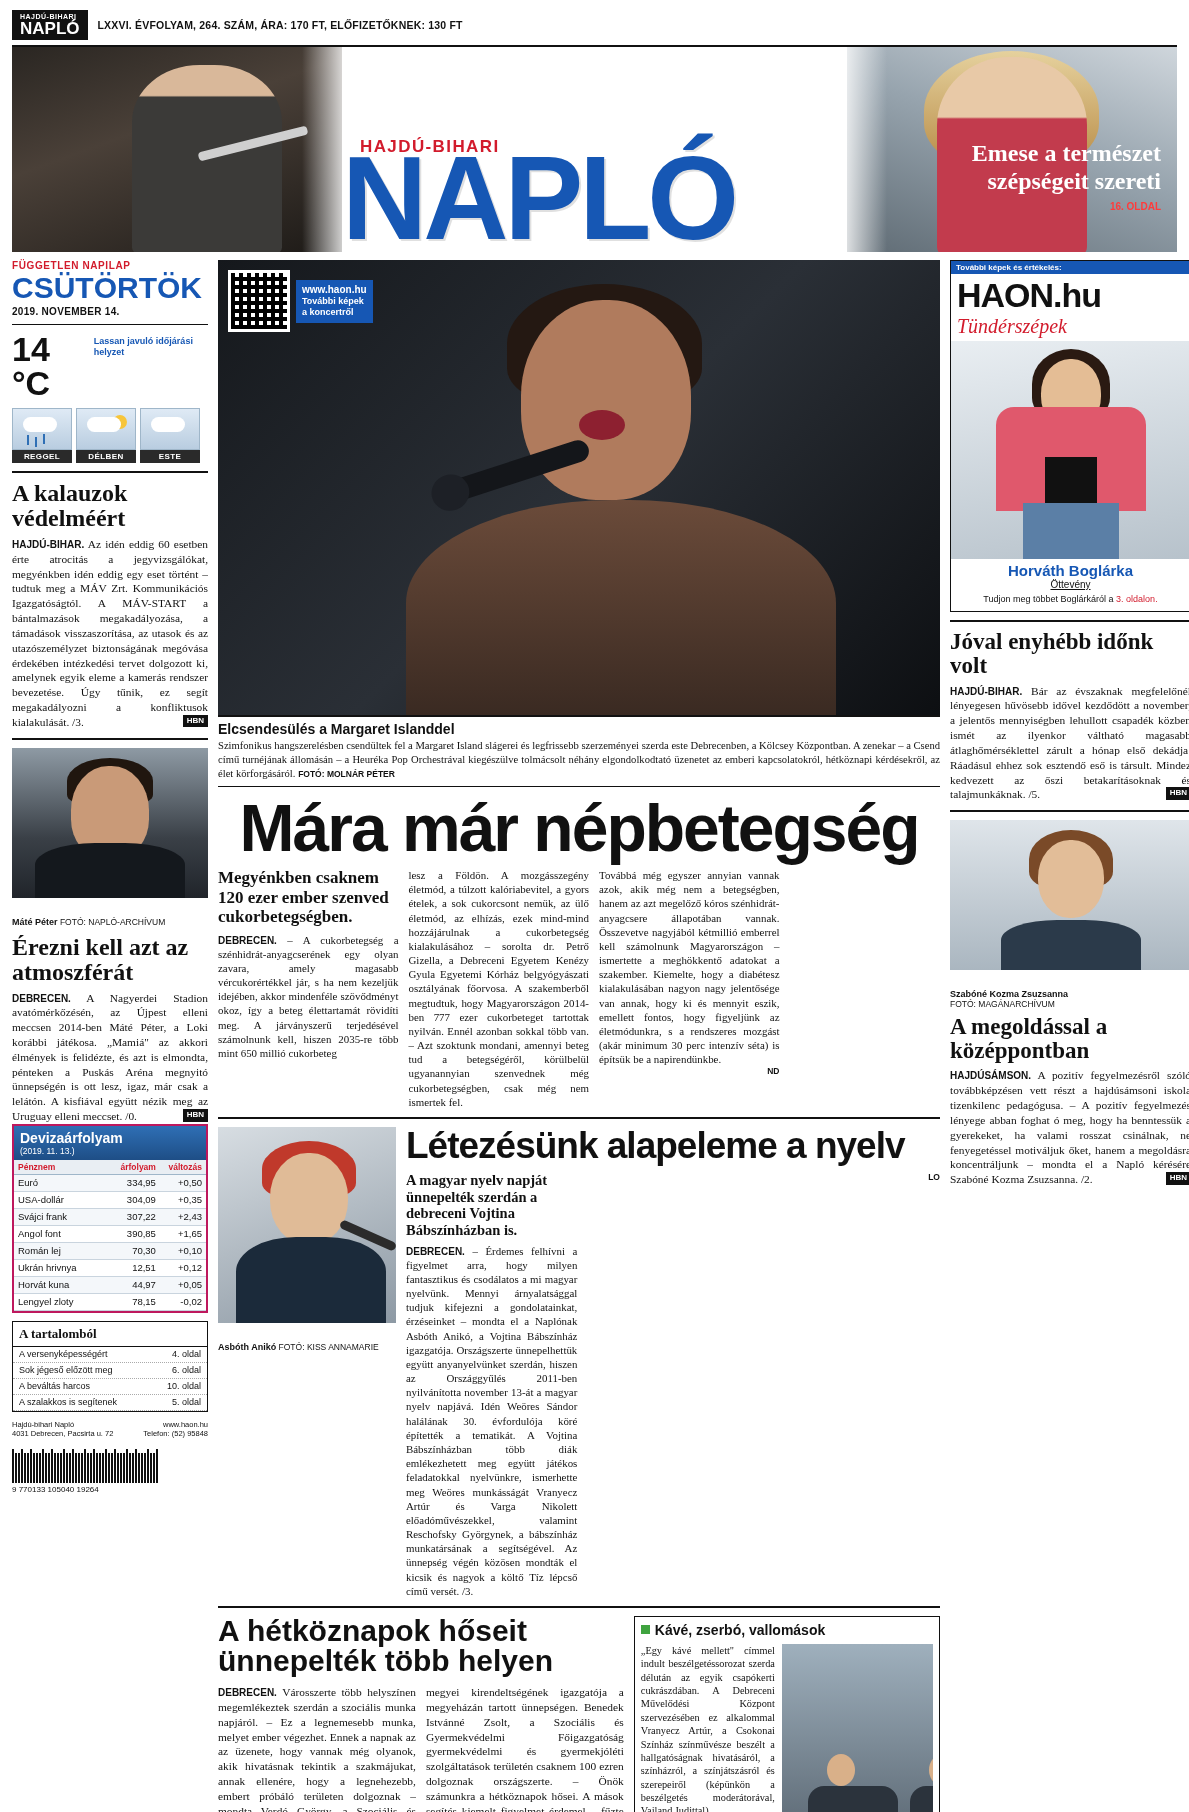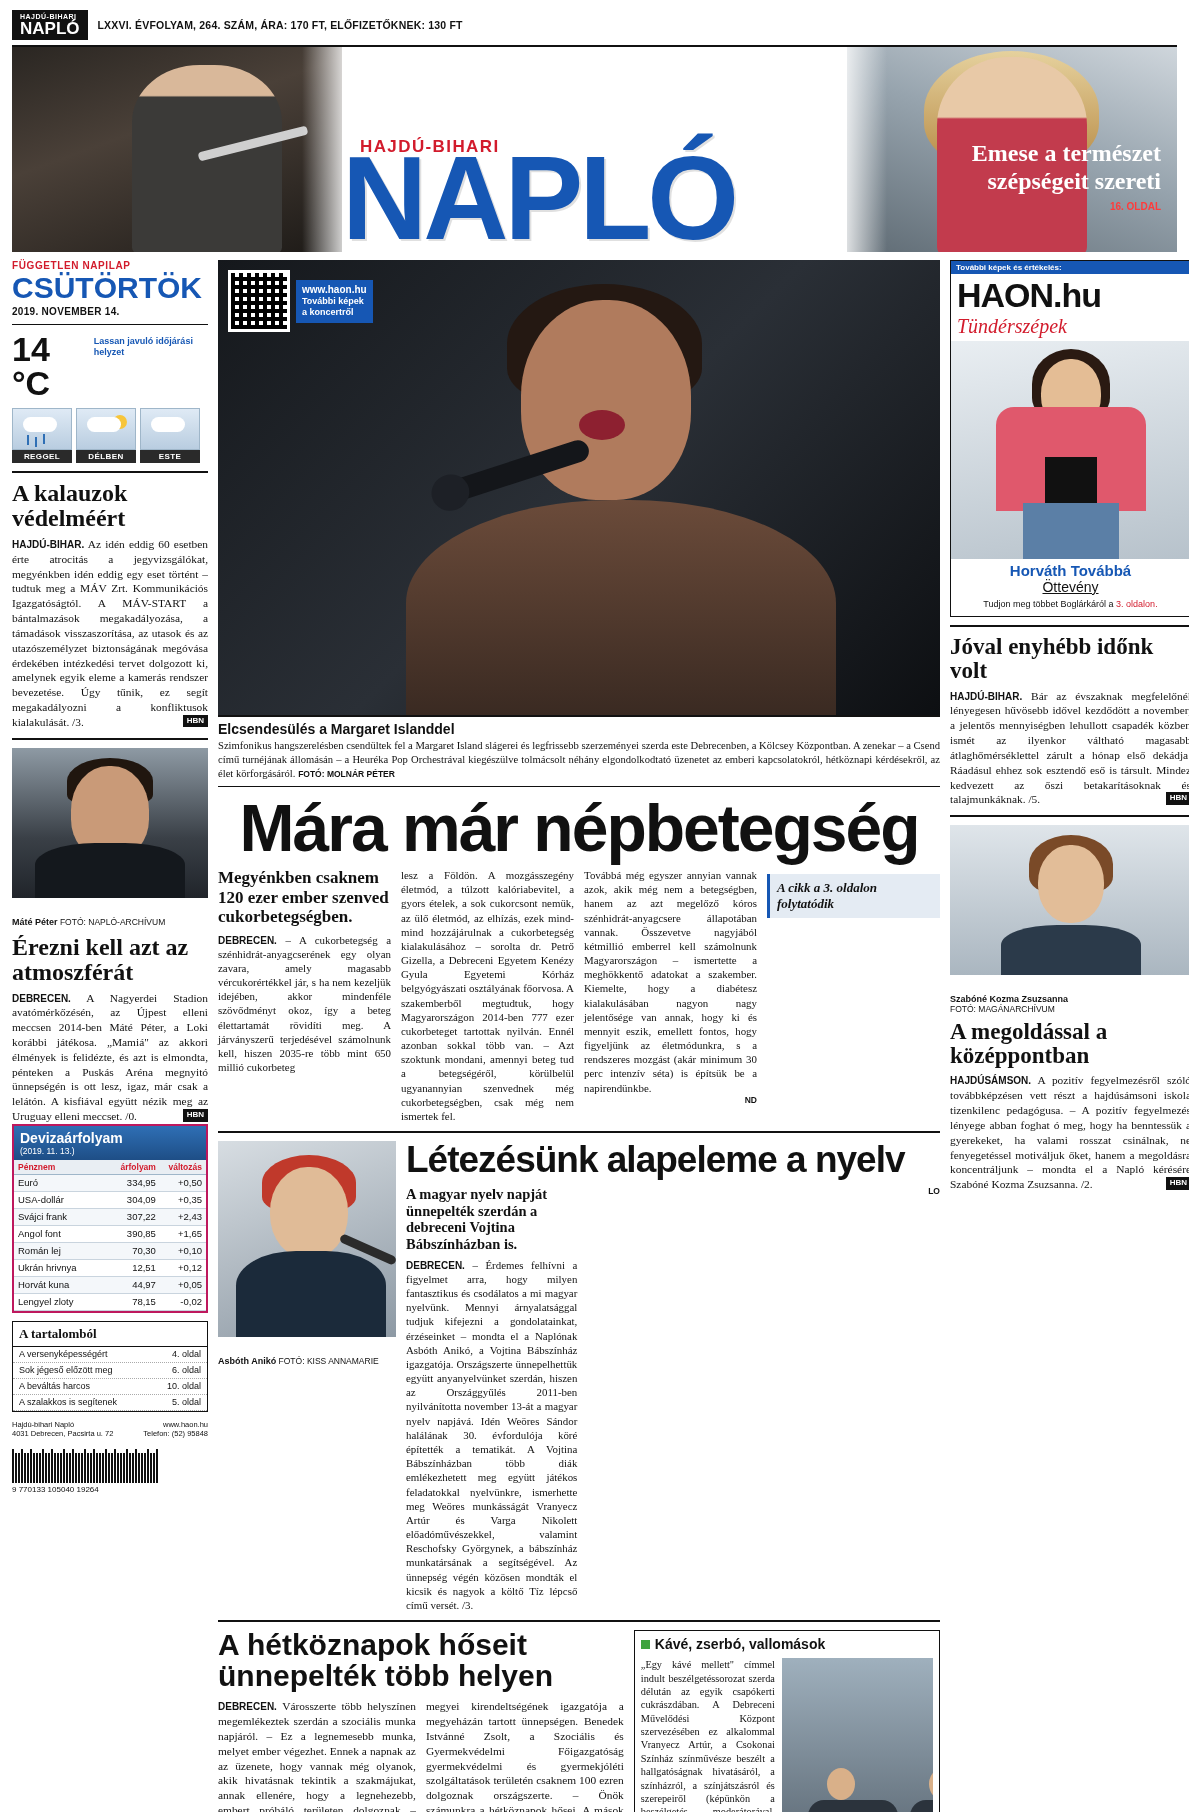--- a/index.html
+++ b/index.html
@@ -160,21 +160,21 @@
   .haon-logo { background:#fff; font-family:"Liberation Sans", sans-serif; font-weight:bold; font-size:34px; color:#d21b2c; padding:2px 6px 0; letter-spacing:-1px; }
   .haon-logo span { color:#111; }
   .haon-script { font-family:"Liberation Serif", serif; font-style:italic; color:#d21b2c; font-size:20px; padding:0 6px 3px; }
   .haon-photo { height:218px; background:linear-gradient(170deg,#e9eef2,#b7c2cb); position:relative; overflow:hidden; }
   .haon-photo .head { position:absolute; left:50%; transform:translateX(-50%); top:18px; width:60px; height:72px; background:#e4bd95; border-radius:48%; }
   .haon-photo .hair { position:absolute; left:50%; transform:translateX(-50%); top:8px; width:78px; height:70px; background:#2a1a12; border-radius:50% 50% 30% 30%; }
   .haon-photo .jacket { position:absolute; left:50%; transform:translateX(-50%); bottom:48px; width:150px; height:104px; background:#e0586c; border-radius:18px 18px 0 0; }
   .haon-photo .top { position:absolute; left:50%; transform:translateX(-50%); bottom:56px; width:52px; height:46px; background:#111; }
   .haon-photo .jeans { position:absolute; left:50%; transform:translateX(-50%); bottom:0; width:96px; height:56px; background:#5b7fa6; }
   .haon-name { font-family:"Liberation Sans", sans-serif; font-weight:bold; font-size:15px; color:#1657b4; text-align:center; margin-top:3px; }
-  .haon-sub { font-family:"Liberation Sans", sans-serif; font-size:14px; text-align:center;text-decoration:underline; }
+  .haon-sub { font-family:"Liberation Sans", sans-serif; font-size:10px; text-align:center;text-decoration:underline; }
   .haon-note { font-family:"Liberation Sans", sans-serif; font-size:9px; text-align:center; line-height:1.25; padding:4px 6px 6px; }
   .haon-note .red { color:#d21b2c; }
   .h2-serif { font-family:"Liberation Serif", serif; font-weight:bold; font-size:23px; line-height:1.05; }
   .portrait2 { width:100%; height:150px; background:linear-gradient(180deg,#dfe5ea,#aab6c0); position:relative; overflow:hidden; }
   .portrait2 .head { position:absolute; left:50%; transform:translateX(-50%); top:20px; width:66px; height:78px; background:#e2bd98; border-radius:48%; }
   .portrait2 .hair { position:absolute; left:50%; transform:translateX(-50%); top:10px; width:84px; height:58px; background:#7a4a28; border-radius:50% 50% 28% 28%; }
   .portrait2 .body { position:absolute; left:50%; transform:translateX(-50%); bottom:0; width:140px; height:50px; background:#2b3a4a; border-radius:40% 40% 0 0; }
 </style>
 </head>
 <body>
@@ -436,23 +436,20 @@
             <span class="dateline">DEBRECEN.</span><span> – A cukorbetegség a szénhidrát-anyagcserének egy olyan zavara, amely magasabb vércukorértékkel jár, s ha nem kezeljük idejében, akkor mindenféle szövődményt okoz, így a beteg élettartamát rövidíti meg. A járványszerű terjedésével számolnunk kell, hiszen 2035-re több mint 650 millió cukorbeteg</span>
           </div>
         </div>
         <div>
           <div class="body-txt">lesz a Földön. A mozgásszegény életmód, a túlzott kalóriabevitel, a gyors ételek, a sok cukorcsont nemük, az ülő életmód, az elhízás, ezek mind-mind hozzájárulnak a cukorbetegség kialakulásához – sorolta dr. Petrő Gizella, a Debreceni Egyetem Kenézy Gyula Egyetemi Kórház belgyógyászati osztályának főorvosa. A szakemberből megtudtuk, hogy Magyarországon 2014-ben 777 ezer cukorbeteget tartottak nyilván. Ennél azonban sokkal több van. – Azt szoktunk mondani, amennyi beteg tud a betegségéről, körülbelül ugyanannyian szenvednek még cukorbetegségben, csak még nem ismertek fel.</div>
         </div>
         <div>
           <div class="body-txt">Továbbá még egyszer annyian vannak azok, akik még nem a betegségben, hanem az azt megelőző kóros szénhidrát-anyagcsere állapotában vannak. Összevetve nagyjából kétmillió emberrel kell számolnunk Magyarországon – ismertette a meghökkentő adatokat a szakember. Kiemelte, hogy a diabétesz kialakulásában nagyon nagy jelentősége van annak, hogy ki és mennyit eszik, emellett fontos, hogy figyeljünk az életmódunkra, s a rendszeres mozgást (akár minimum 30 perc intenzív séta) is építsük be a napirendünkbe.</div>
           <div class="nd">ND</div>
         </div>
-        <div>
-          <div class="jumpbox">A cikk a 3. oldalon folytatódik</div>
-        </div>
       </div>
 
       <div class="hr-thick"></div>
 
       <div class="cols4">
         <div>
           <div class="photo-woman">
             <div class="hair"></div>
             <div class="head"></div>
             <div class="body"></div>
@@ -529,21 +526,21 @@
           <span>HAON</span><span>.hu</span>
         </div>
         <div class="haon-script">Tündérszépek</div>
         <div class="haon-photo">
           <div class="hair"></div>
           <div class="head"></div>
           <div class="jacket"></div>
           <div class="top"></div>
           <div class="jeans"></div>
         </div>
-        <div class="haon-name">Horváth Továbbá</div>
+        <div class="haon-name">Horváth Boglárka</div>
         <div class="haon-sub">Öttevény</div>
         <div class="haon-note">
           <span>Tudjon meg többet Boglárkáról a </span><span class="red">3. oldalon.</span>
         </div>
       </div>
 
       <div class="hr-thick"></div>
 
       <div class="h2-serif">Jóval enyhébb időnk volt</div>
       <div class="body-txt" style="margin-top:5px">

